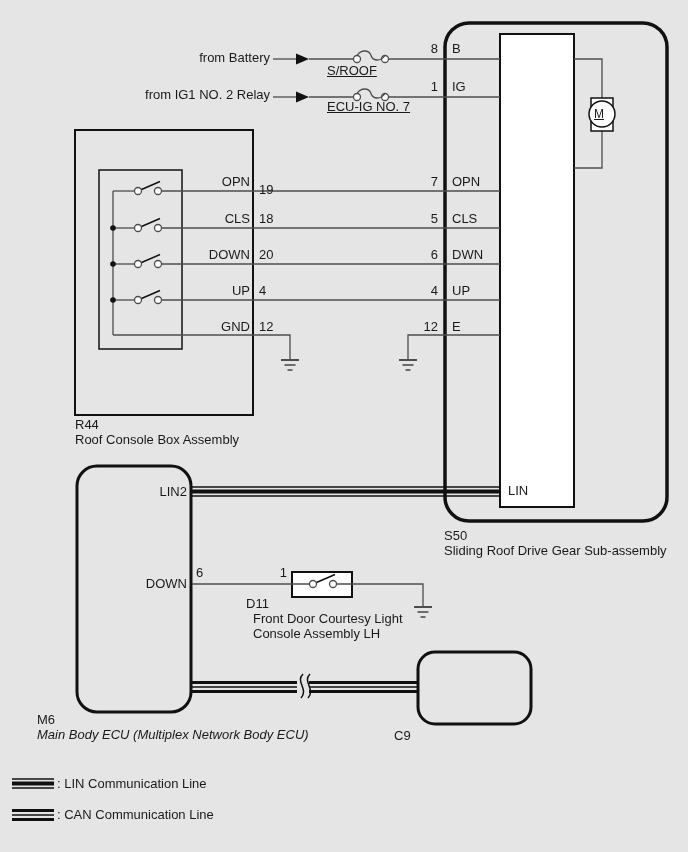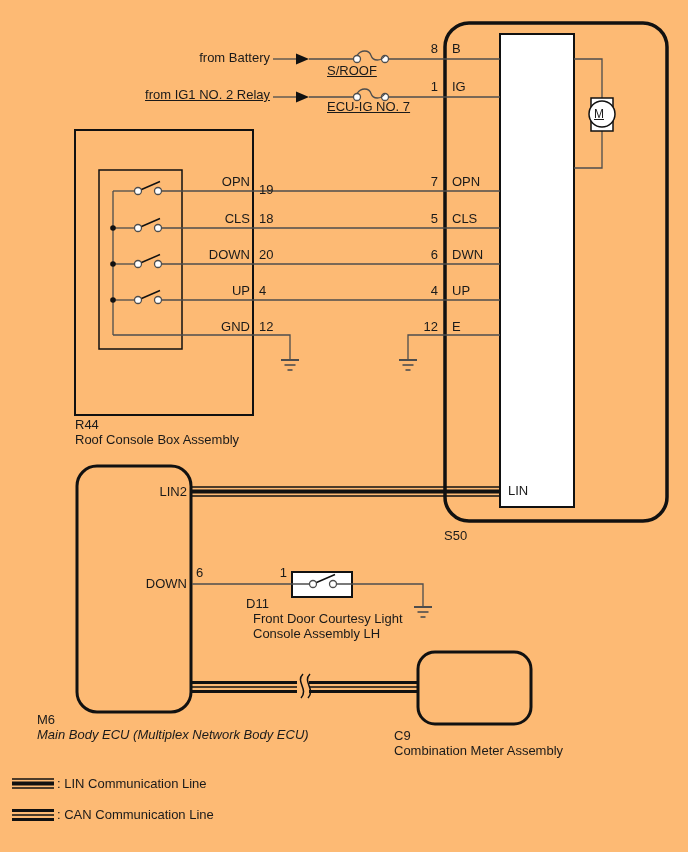--- a/index.html
+++ b/index.html
@@ -1,17 +1,17 @@
 <!DOCTYPE html>
 <html><head>
 <meta charset="utf-8">
 <style>
   html,body{margin:0;padding:0;background:#fff;}
   #stage{
-    position:relative;width:688px;height:852px;background:#fdba74;
+    position:relative;width:688px;height:852px;background:#e5e5e5;
     font-family:"Liberation Sans", sans-serif;color:#1a1a1a;overflow:hidden;
   }
   #diagram-svg{position:absolute;left:0;top:0;}
   .lbl{position:absolute;font-size:13px;line-height:14px;white-space:nowrap;}
   .r{text-align:right;}
   .c{text-align:left;text-decoration:underline;}
 </style>
 </head>
 <body>
 
@@ -156,21 +156,21 @@
       <path d="M12 815 H54" stroke-width="1.5"></path>
       <path d="M12 819.5 H54" stroke-width="3"></path>
     </g>
   </svg>
 
   <div class="lbl r" style="left:120px;top:51px;width:150px;">from Battery</div>
   <div class="lbl c" style="left:327px;top:64px;width:100px;">S/ROOF</div>
   <div class="lbl r" style="left:395px;top:42px;width:43px;">8</div>
   <div class="lbl" style="left:452px;top:42px;">B</div>
 
-  <div class="lbl r" style="left:120px;top:88px;width:150px;text-decoration:underline;">from IG1 NO. 2 Relay</div>
+  <div class="lbl r" style="left:120px;top:88px;width:150px;">from IG1 NO. 2 Relay</div>
   <div class="lbl c" style="left:327px;top:100px;width:100px;">ECU-IG NO. 7</div>
   <div class="lbl r" style="left:395px;top:80px;width:43px;">1</div>
   <div class="lbl" style="left:452px;top:80px;">IG</div>
 
   <div class="lbl c" style="left:594px;top:107px;width:16px;font-size:12px;">M</div>
 
   <div class="lbl r" style="left:140px;top:175px;width:110px;">OPN</div>
   <div class="lbl" style="left:259px;top:175px;margin-top:8px;">19</div>
   <div class="lbl r" style="left:395px;top:175px;width:43px;">7</div>
   <div class="lbl" style="left:452px;top:175px;">OPN</div>
@@ -192,26 +192,26 @@
 
   <div class="lbl r" style="left:140px;top:320px;width:110px;">GND</div>
   <div class="lbl" style="left:259px;top:320px;">12</div>
   <div class="lbl r" style="left:395px;top:320px;width:43px;">12</div>
   <div class="lbl" style="left:452px;top:320px;">E</div>
 
   <div class="lbl" style="left:75px;top:418px;">R44</div>
   <div class="lbl" style="left:75px;top:433px;">Roof Console Box Assembly</div>
 
   <div class="lbl" style="left:444px;top:529px;">S50</div>
+  <div class="lbl" style="left:444px;top:544px;">Sliding Roof Drive Gear Sub-assembly</div>
 
   <div class="lbl" style="left:37px;top:713px;">M6</div>
   <div class="lbl" style="left:37px;top:728px;font-style:italic;">Main Body ECU (Multiplex Network Body ECU)</div>
 
   <div class="lbl" style="left:394px;top:729px;">C9</div>
-  <div class="lbl" style="left:394px;top:744px;">Combination Meter Assembly</div>
 
   <div class="lbl r" style="left:120px;top:485px;width:67px;">LIN2</div>
   <div class="lbl" style="left:508px;top:484px;">LIN</div>
   <div class="lbl r" style="left:120px;top:577px;width:67px;">DOWN</div>
   <div class="lbl" style="left:196px;top:566px;">6</div>
   <div class="lbl r" style="left:250px;top:566px;width:37px;">1</div>
 
   <div class="lbl" style="left:246px;top:597px;">D11</div>
   <div class="lbl" style="left:253px;top:612px;">Front Door Courtesy Light</div>
   <div class="lbl" style="left:253px;top:627px;">Console Assembly LH</div>

